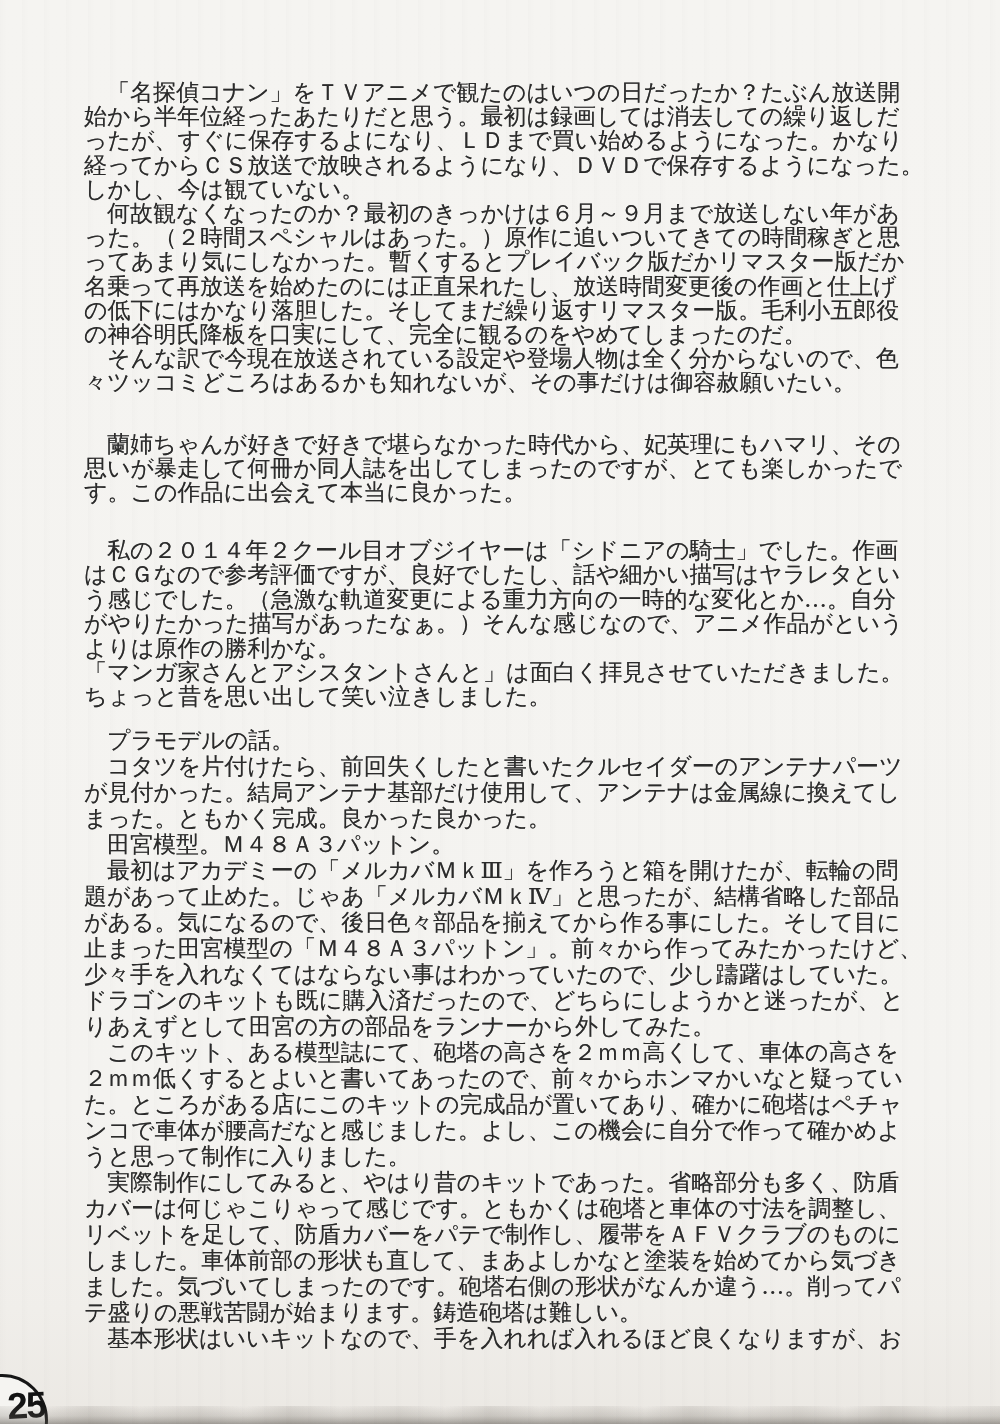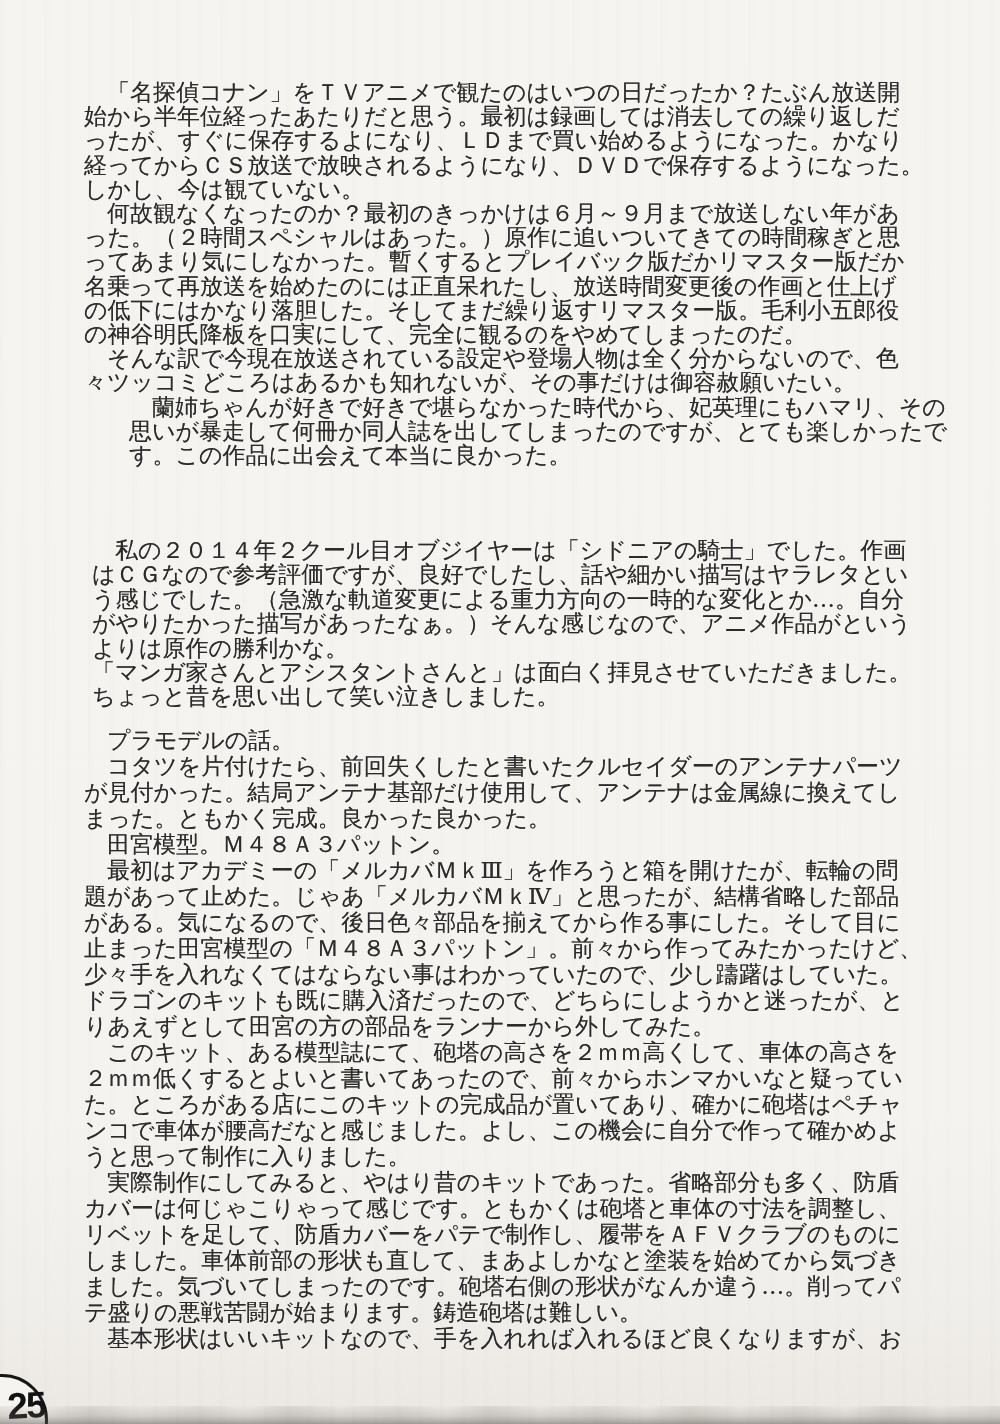--- a/index.html
+++ b/index.html
@@ -34,22 +34,22 @@
     position: absolute;
     left: 84px;
     width: 845px;
     color: #2b2b2b;
     font-size: 23px;
     white-space: pre-line;
     letter-spacing: 0px;
     text-shadow: 0 0 0.6px rgba(40,40,40,0.55);
   }
   .block-1 { top: 80px;  line-height: 24.2px; }
-  .block-2 { top: 395px; line-height: 24.0px; margin-left: 45px; }
-  .block-3 { top: 538px; line-height: 24.4px; margin-left: 8px; }
+  .block-2 { top: 432px; line-height: 24.0px; }
+  .block-3 { top: 538px; line-height: 24.4px; }
   .block-4 { top: 727px; line-height: 26px; }
 
   .page-number-circle {
     position: absolute;
     left: -44px;
     top: 1374px;
     width: 92px;
     height: 92px;
     border: 3.5px solid #161616;
     border-radius: 50%;

